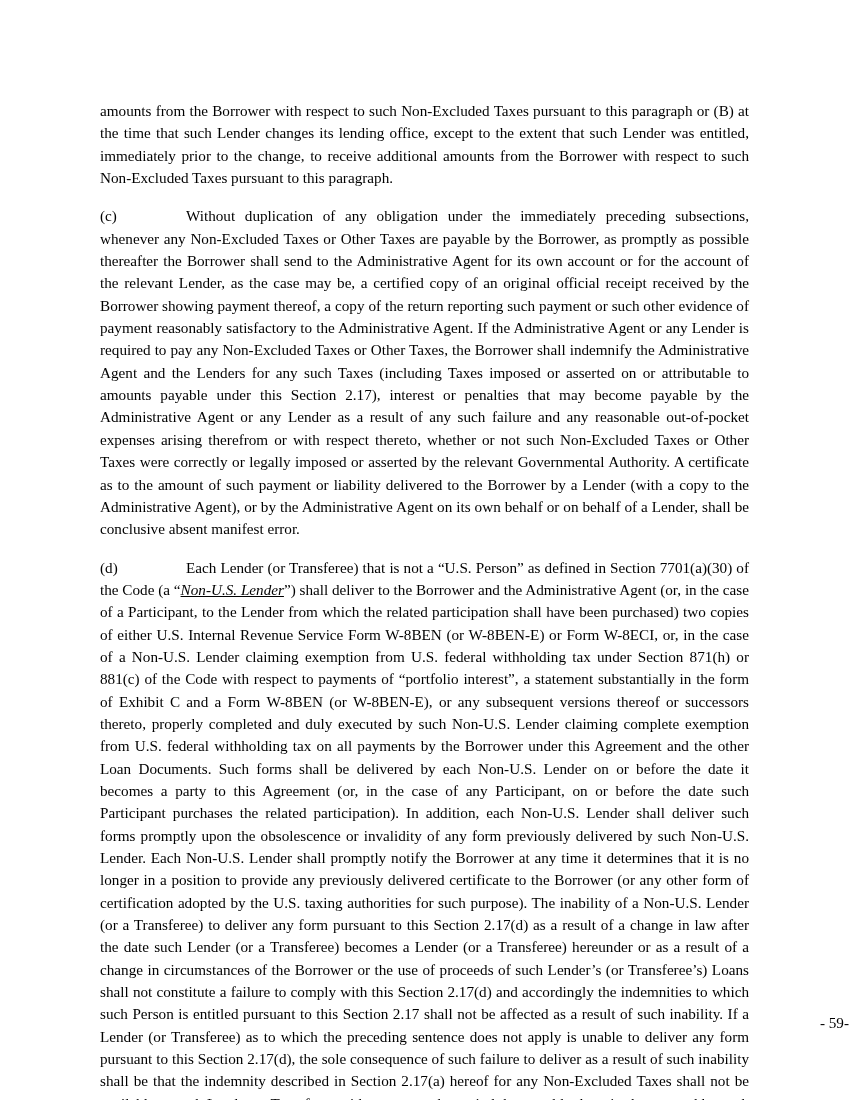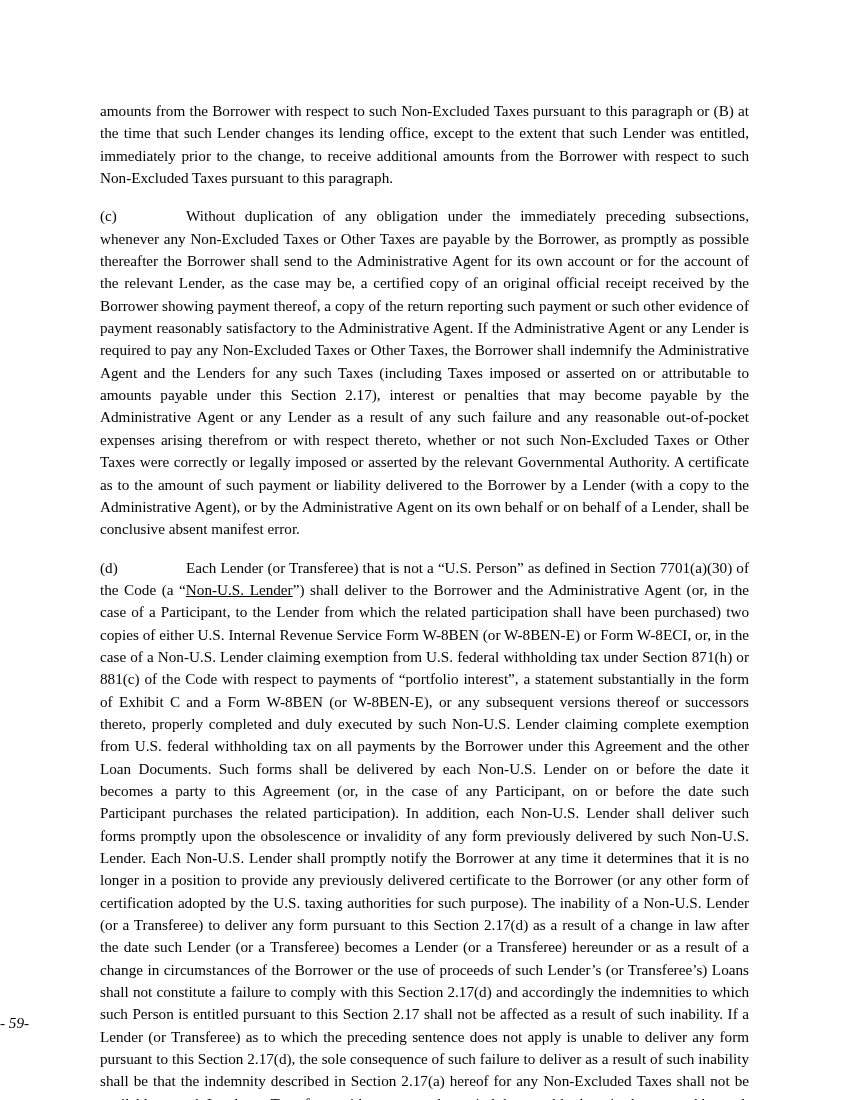--- a/index.html
+++ b/index.html
@@ -36,30 +36,30 @@
   }
   .para.hanging {
     text-indent: 0;
   }
   .lead-in {
     display: inline-block;
     width: 86px;
   }
   .u {
     text-decoration: underline;
+    font-style: italic;
   }
   .page-number {
     position: absolute;
     left: 0;
     right: 0;
     bottom: 68px;
-    text-align: left;
+    text-align: right;
     font-size: 15.2px;
     font-family: "Liberation Serif", "DejaVu Serif", serif;
-    font-style: italic;
   }
   .first-para {
     margin-top: 0;
   }
 </style>
 </head>
 <body>
 
 <div class="page">
   <div class="body-text">

